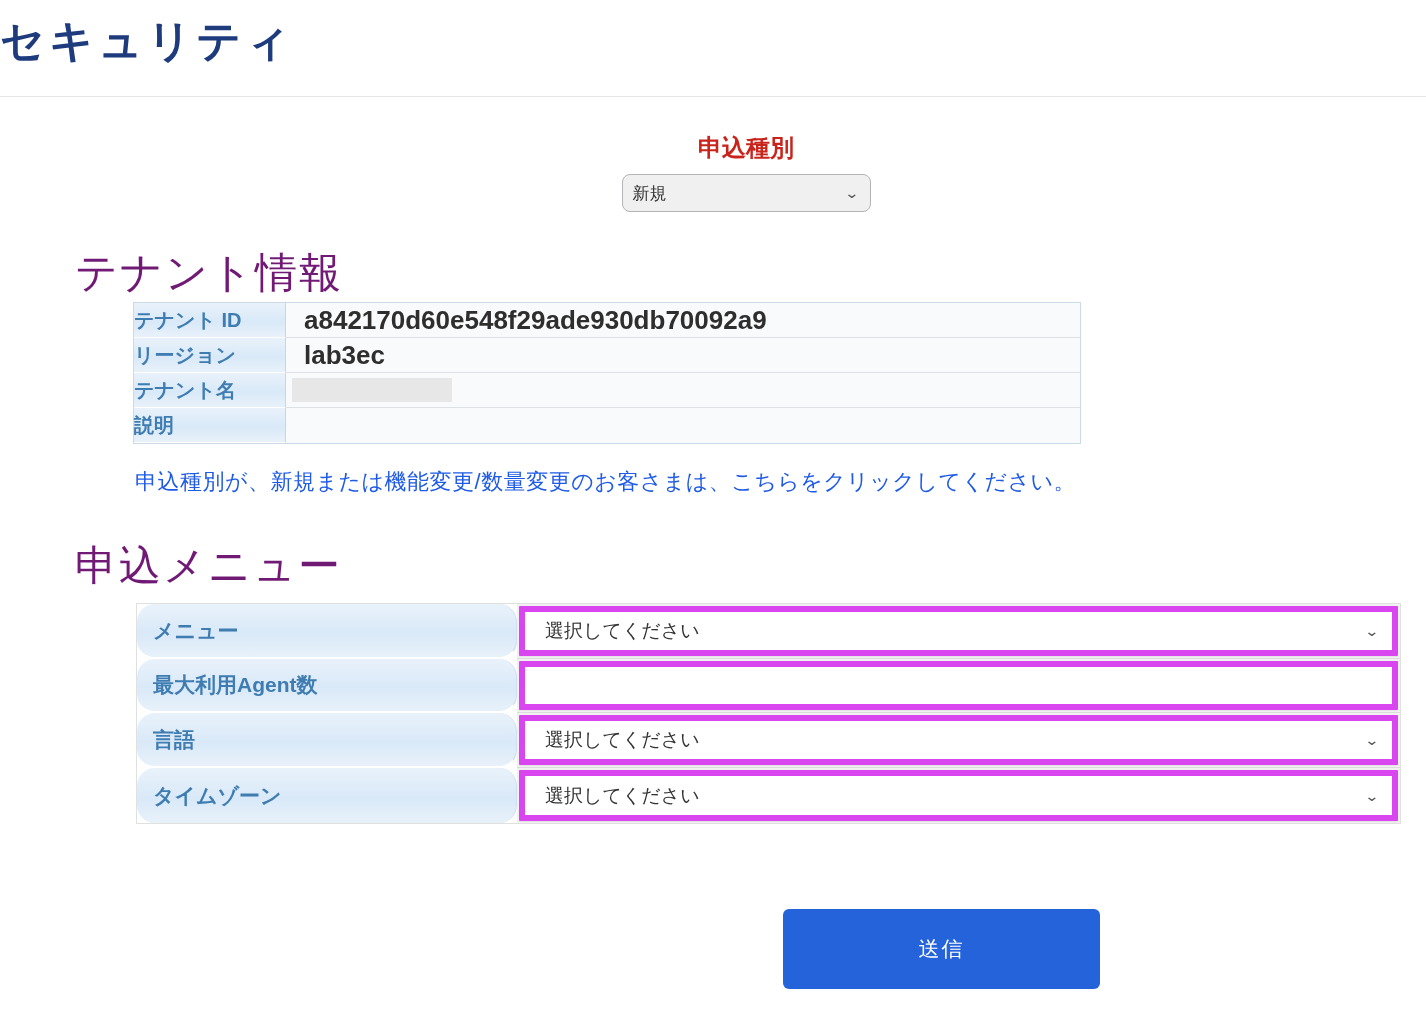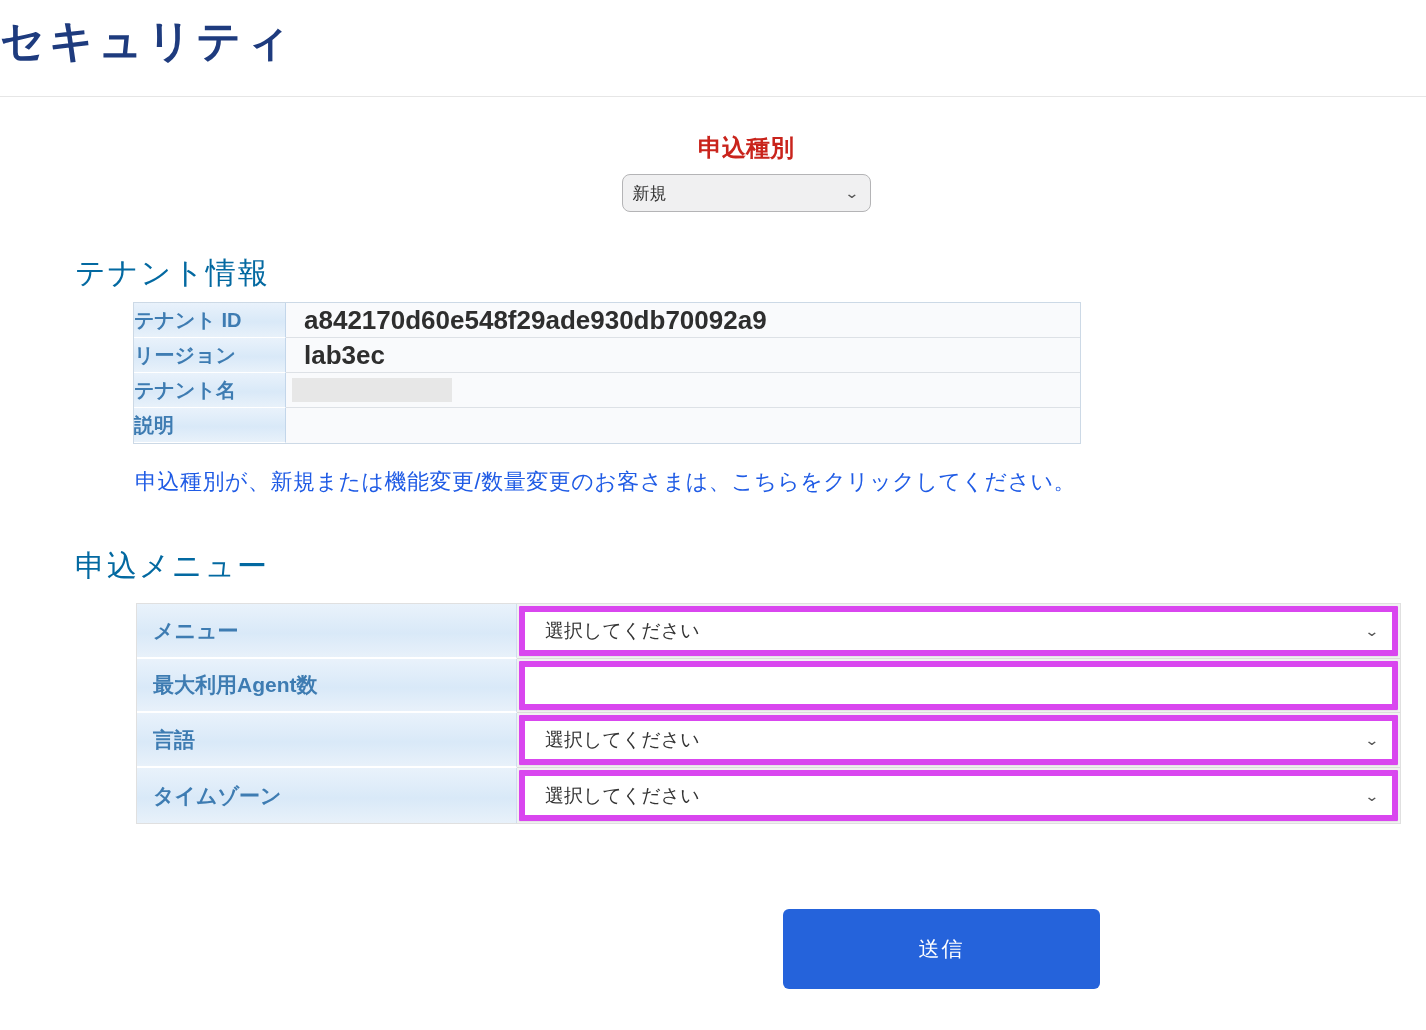--- a/index.html
+++ b/index.html
@@ -59,24 +59,24 @@
   .chev {
     font-size: 14px;
     color: #555;
     line-height: 1;
     transform: scaleX(1.3);
   }
 
   
   .section-heading {
     margin-left: 75px;
-    font-size: 30px;
+    font-size: 42px;
     line-height: 42px;
     font-weight: 500;
-    color: #0369a1;
+    color: #701a75;
     letter-spacing: 2px;
   }
   .h-tenant { margin-top: 40px; }
   .h-menu { margin-top: 48px; }
 
   
   .tenant-table {
     margin: 8px 0 0 133px;
     width: 948px;
     border: 1px solid #ccd9e6;
@@ -138,20 +138,21 @@
     flex: 0 0 380px;
     background: linear-gradient(180deg, #e9f2fb 0%, #d9e9f8 55%, #e8f1fa 100%);
     border-right: 1px solid #cfdeee;
     border-bottom: 2px solid #ffffff;
     color: #3e7cb2;
     font-weight: bold;
     font-size: 21px;
     display: flex;
     align-items: center;
     padding-left: 16px;
+    border-radius: 18px;
   }
   .m-row:last-child .m-label { border-bottom: none; }
   .m-value {
     flex: 1;
     background: #f1f1f2;
     border-bottom: 1px solid #dcdcdc;
     padding: 2px;
     display: flex;
     flex-direction: column;
     justify-content: center;

